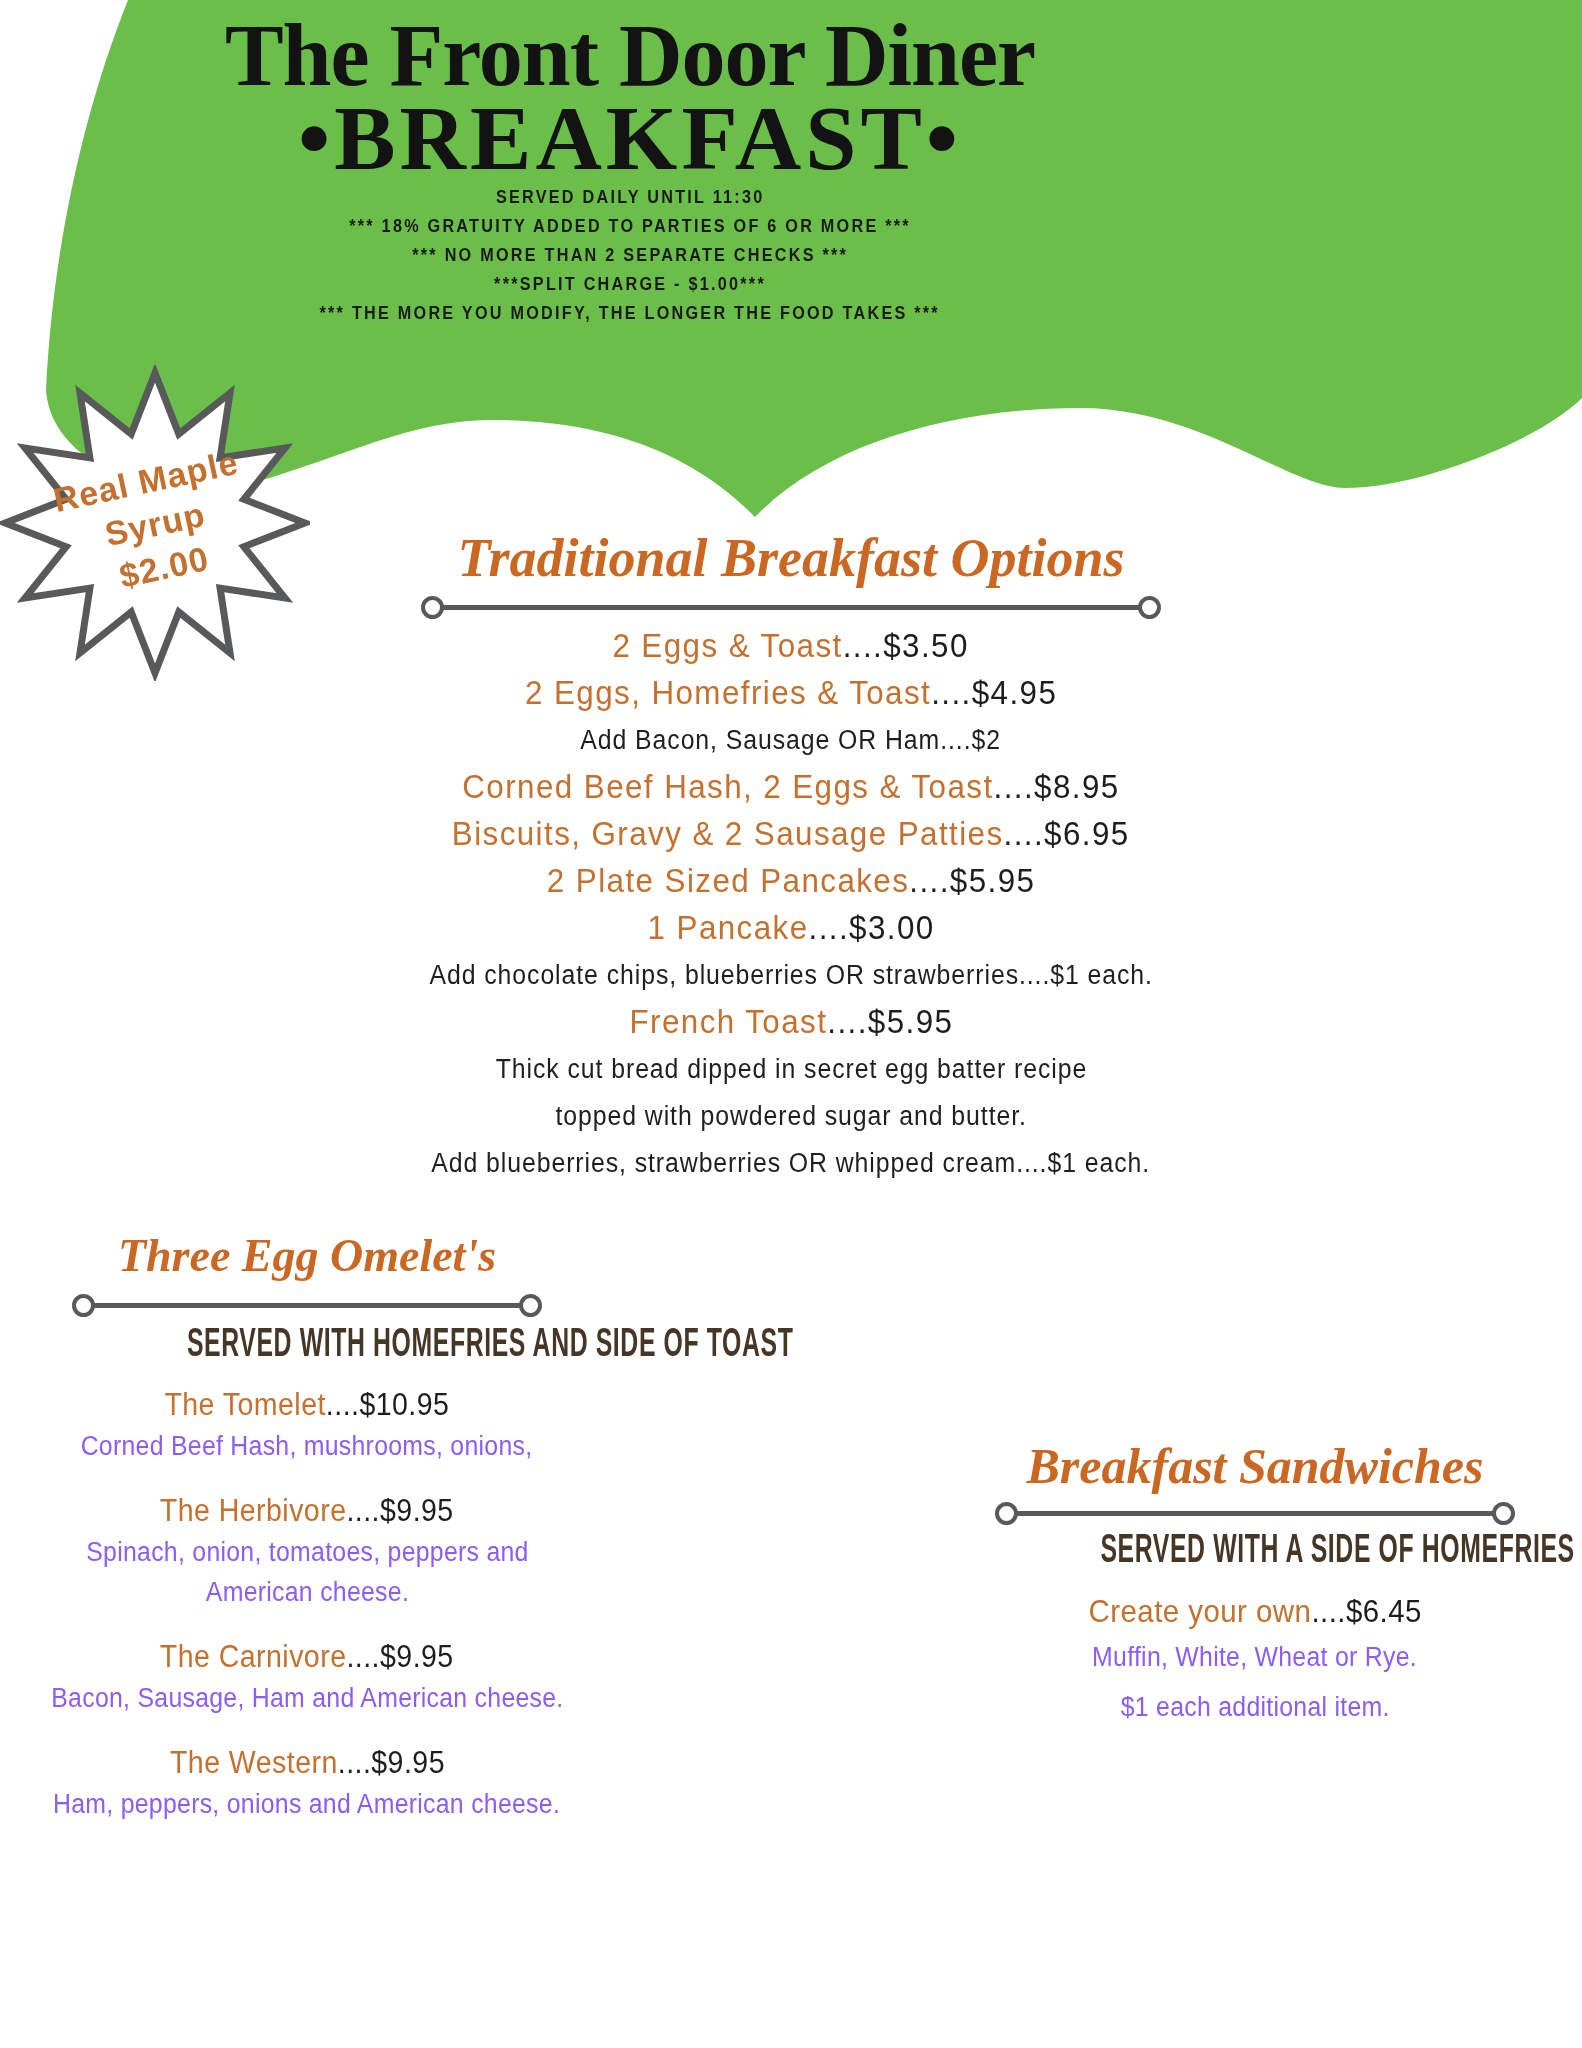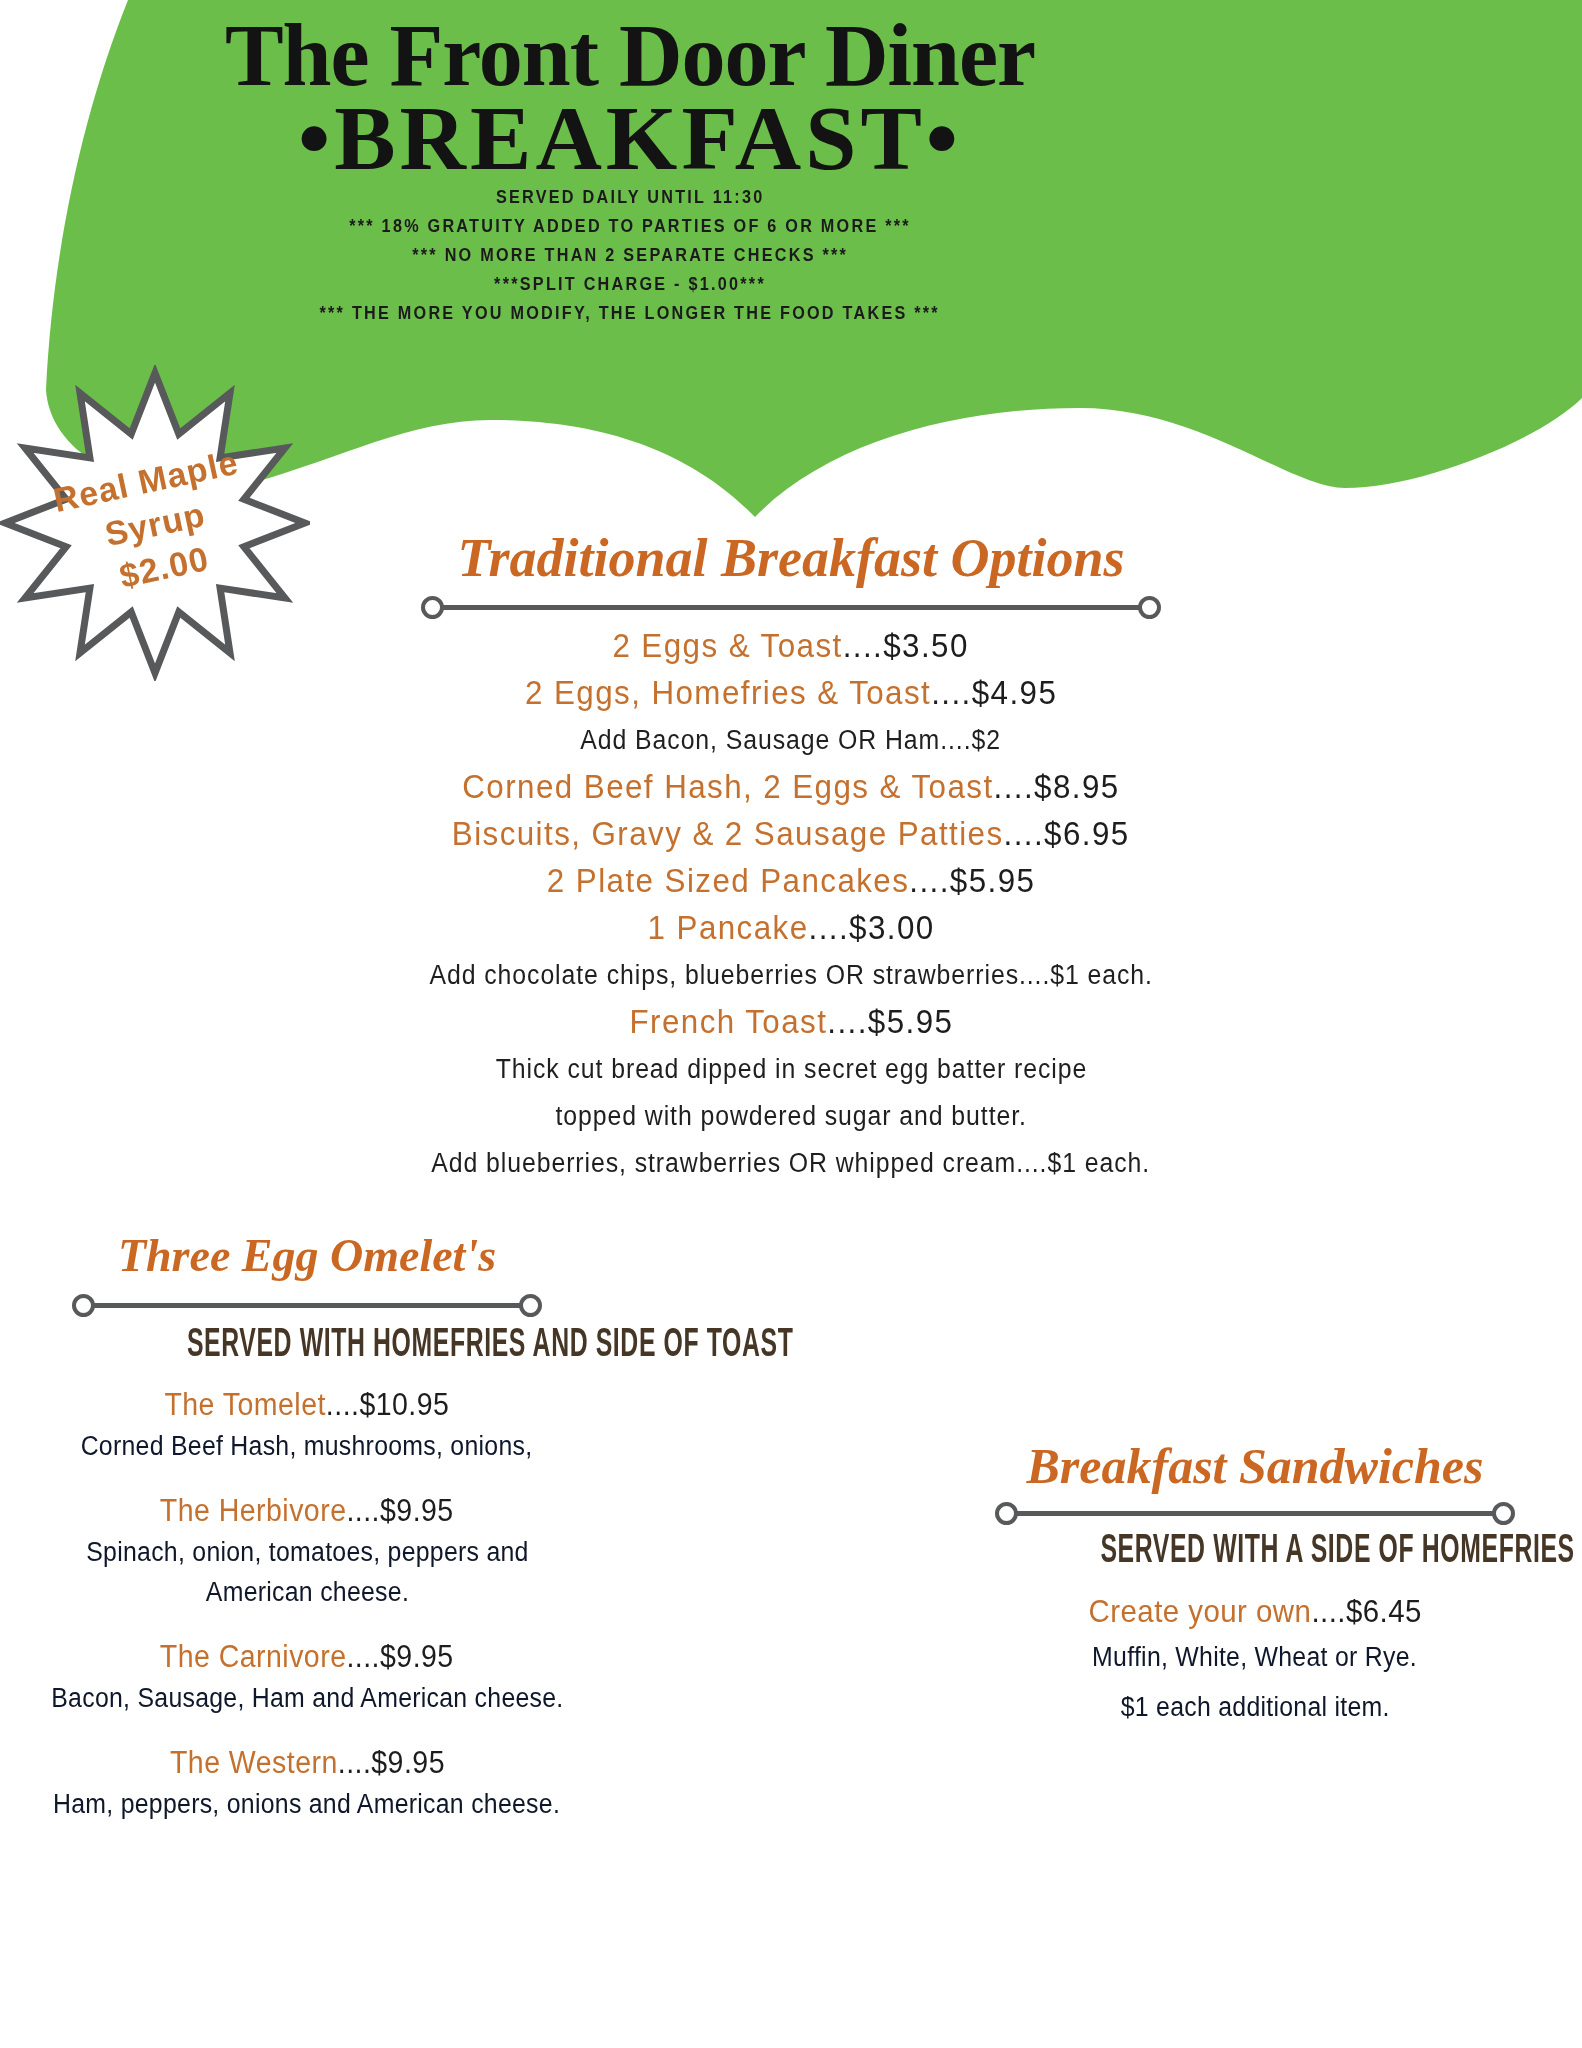--- a/index.html
+++ b/index.html
@@ -41,21 +41,21 @@
   .t-item .cond{transform:scaleX(.95);}
   .t-note{font-size:27px;letter-spacing:1px;color:#1f1f1f;}
   
   #omel{position:absolute;left:1px;top:1222px;width:612px;text-align:center;}
   #omel .sec-title{font-size:46px;line-height:52px;margin-top:8px;}
   #omel .divider{width:470px;margin:12px auto 0;}
   #omel .subtitle{margin-top:6px;line-height:38px;}
   .grp{margin-top:24px;}
   .grp:first-of-type{margin-top:14px;}
   .g-item{font-size:31px;line-height:42px;letter-spacing:.5px;}
-  .desc-line{font-size:27px;line-height:40px;letter-spacing:.3px;color:#0f172a;}
+  .desc-line{font-size:27px;line-height:40px;letter-spacing:.3px;color:#8b5cf6;}
   
   #sand{position:absolute;left:955px;top:1424px;width:600px;text-align:center;}
   #sand .sec-title{font-size:50px;line-height:52px;margin-top:16px;}
   #sand .divider{width:520px;margin:10px auto 0;}
   #sand .subtitle{margin-top:4px;line-height:38px;}
   #sand .g-item{font-size:32px;}
   #sand .desc-line{line-height:50px;}
   #sand .desc-line:first-of-type{margin-top:6px;}
 </style>
 </head>

